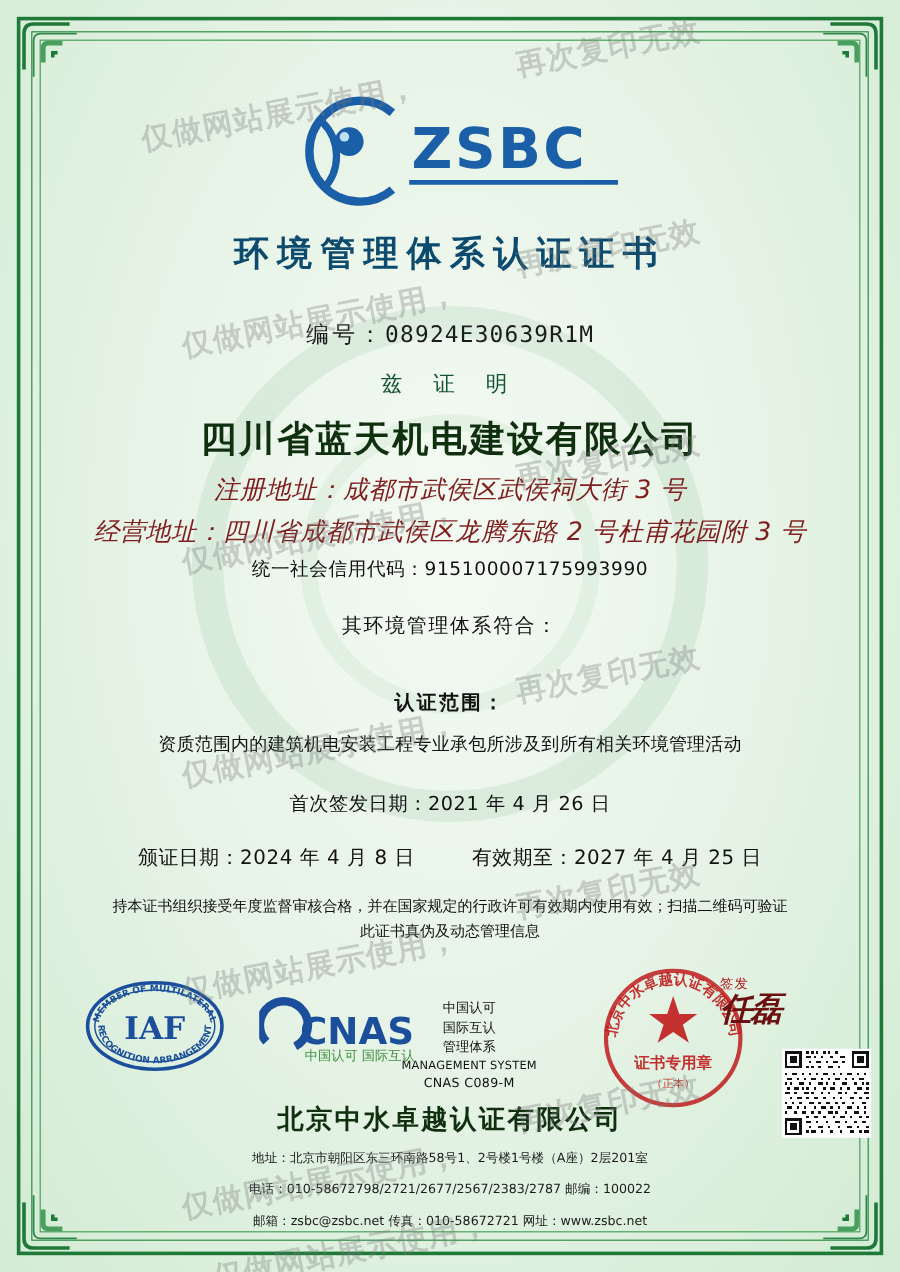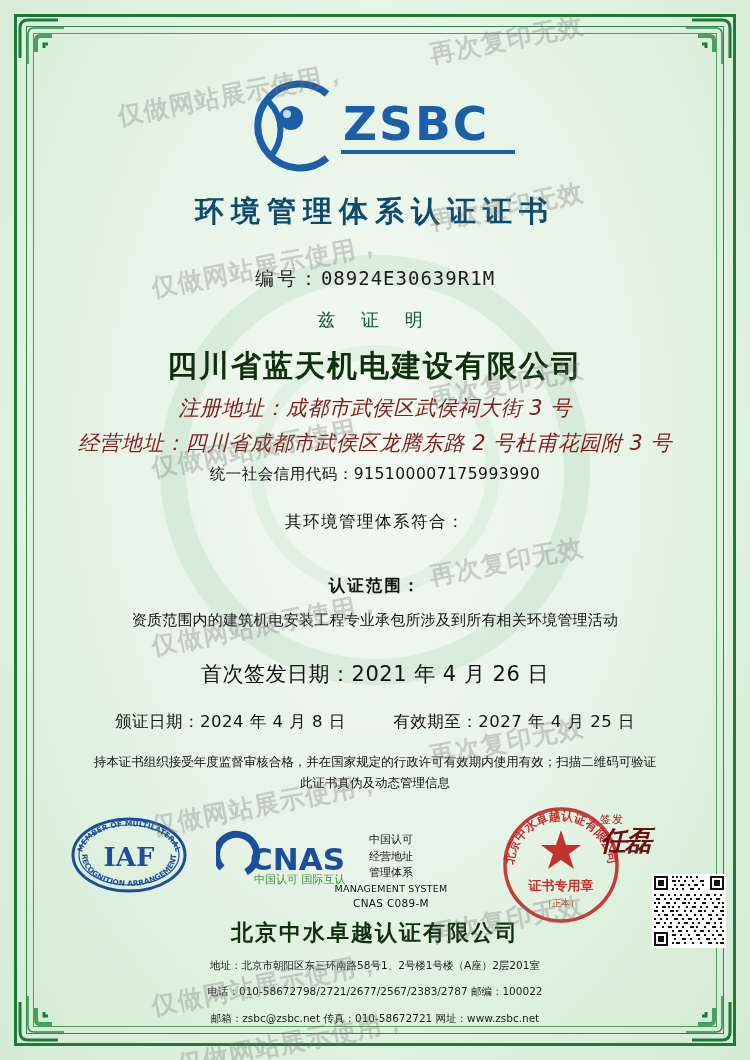--- a/index.html
+++ b/index.html
@@ -167,21 +167,21 @@
     letter-spacing: 2px;
     font-weight: bold;
   }
   .scope-body {
     margin-top: 14px;
     font-size: 15px;
     letter-spacing: 0.2px;
   }
   .date-first {
     margin-top: 30px;
-    font-size: 21px;
+    font-size: 16px;
     letter-spacing: 0.5px;
   }
   .date-row {
     margin-top: 23px;
     font-size: 16.5px;
     letter-spacing: 0.5px;
   }
   .date-row .gap { display: inline-block; width: 36px; }
   .note {
     margin-top: 18px;
@@ -424,21 +424,21 @@
         <g>
           <path d="M6 40 A20 20 0 1 1 30 44" fill="none" stroke="#1b4f9c" stroke-width="7"></path>
           <text x="34" y="42" font-family="DejaVu Sans, sans-serif" font-size="31" font-weight="bold" fill="#1b4f9c" letter-spacing="0">CNAS</text>
           <text x="38" y="55" font-family="DejaVu Sans, sans-serif" font-size="11" fill="#3f8f3f">中国认可 国际互认</text>
         </g>
       </svg>
     </div>
 
     <div class="ms-text">
       <div>中国认可</div>
-      <div>经营地址</div>
+      <div>国际互认</div>
       <div>管理体系</div>
       <div class="en">MANAGEMENT SYSTEM</div>
       <div class="cnas-code">CNAS C089-M</div>
     </div>
 
     <div class="seal">
       <svg width="122" height="122" viewBox="0 0 122 122">
         <circle cx="61" cy="61" r="56" fill="none" stroke="#c01c1c" stroke-width="3.5" opacity="0.85"></circle>
         <path id="sealTop" d="M13 64 A48 48 0 0 1 109 64" fill="none"></path>
         <text font-family="DejaVu Sans, sans-serif" font-size="12" fill="#c01c1c" font-weight="bold" opacity="0.9">

